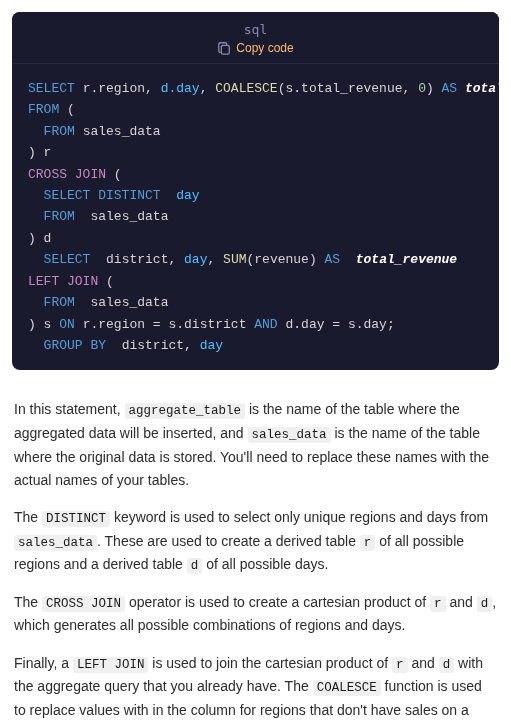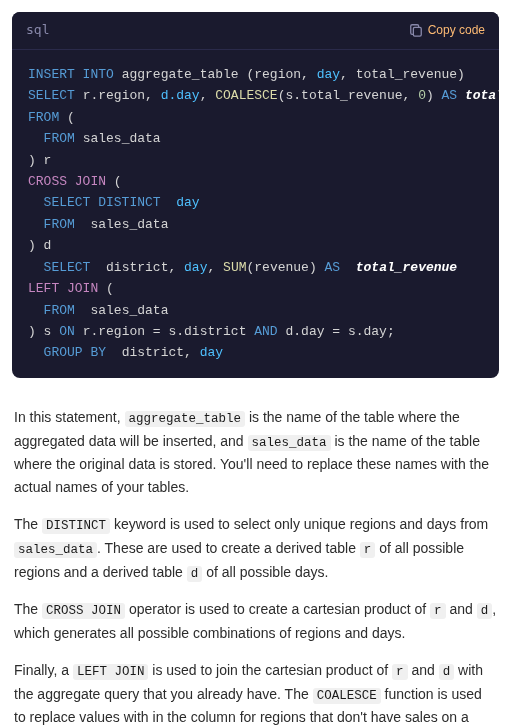--- a/index.html
+++ b/index.html
@@ -20,20 +20,21 @@
       overflow: hidden;
     }
 
     .code-header {
       display: flex;
       justify-content: space-between;
       align-items: center;
       padding: 8px 14px;
       background: #1a1a2e;
       border-bottom: 1px solid #2a2a4a;
+      flex-direction: column;
     }
 
     .code-lang {
       color: #8888aa;
       font-size: 13px;
       font-family: monospace;
     }
 
     .copy-btn {
       display: flex;
@@ -111,21 +112,20 @@
     <span class="code-lang">sql</span>
     <button class="copy-btn">
       <svg class="copy-icon" viewBox="0 0 16 16" fill="none" stroke="#8888aa" stroke-width="1.5">
         <rect x="5" y="5" width="9" height="10" rx="1.5"></rect>
         <path d="M11 5V3.5A1.5 1.5 0 0 0 9.5 2H3.5A1.5 1.5 0 0 0 2 3.5v8A1.5 1.5 0 0 0 3.5 13H5"></path>
       </svg>
       <span>Copy code</span>
     </button>
   </div>
   <div class="code-body">
-    <span class="code-line"><span class="kw-blue">INSERT INTO</span> <span class="kw-white">aggregate_table (region, </span><span class="kw-teal">day</span><span class="kw-white">, total_revenue)</span></span>
     <span class="code-line"><span class="kw-blue">SELECT</span> <span class="kw-white">r.region, </span><span class="kw-teal">d.day</span><span class="kw-white">, </span><span class="kw-yellow">COALESCE</span><span class="kw-white">(s.total_revenue, </span><span class="kw-num">0</span><span class="kw-white">) </span><span class="kw-blue">AS</span> <span class="kw-italic kw-bold-white">total_revenue</span></span>
     <span class="code-line"><span class="kw-blue">FROM</span> <span class="kw-white">(</span></span>
     <span class="code-line"><span class="kw-white">  </span><span class="kw-blue">FROM</span> <span class="kw-white">sales_data</span></span>
     <span class="code-line"><span class="kw-white">) r</span></span>
     <span class="code-line"><span class="kw-cross">CROSS JOIN</span> <span class="kw-white">(</span></span>
     <span class="code-line"><span class="kw-white">  </span><span class="kw-blue">SELECT DISTINCT</span> <span class="kw-teal"> day</span></span>
     <span class="code-line"><span class="kw-white">  </span><span class="kw-blue">FROM</span> <span class="kw-white"> sales_data</span></span>
     <span class="code-line"><span class="kw-white">) d</span></span>
     <span class="code-line"><span class="kw-white">  </span><span class="kw-blue">SELECT</span> <span class="kw-white"> district, </span><span class="kw-teal">day</span><span class="kw-white">, </span><span class="kw-yellow">SUM</span><span class="kw-white">(revenue) </span><span class="kw-blue">AS</span> <span class="kw-italic kw-bold-white"> total_revenue</span></span>
     <span class="code-line"><span class="kw-left">LEFT JOIN</span> <span class="kw-white">(</span></span>

